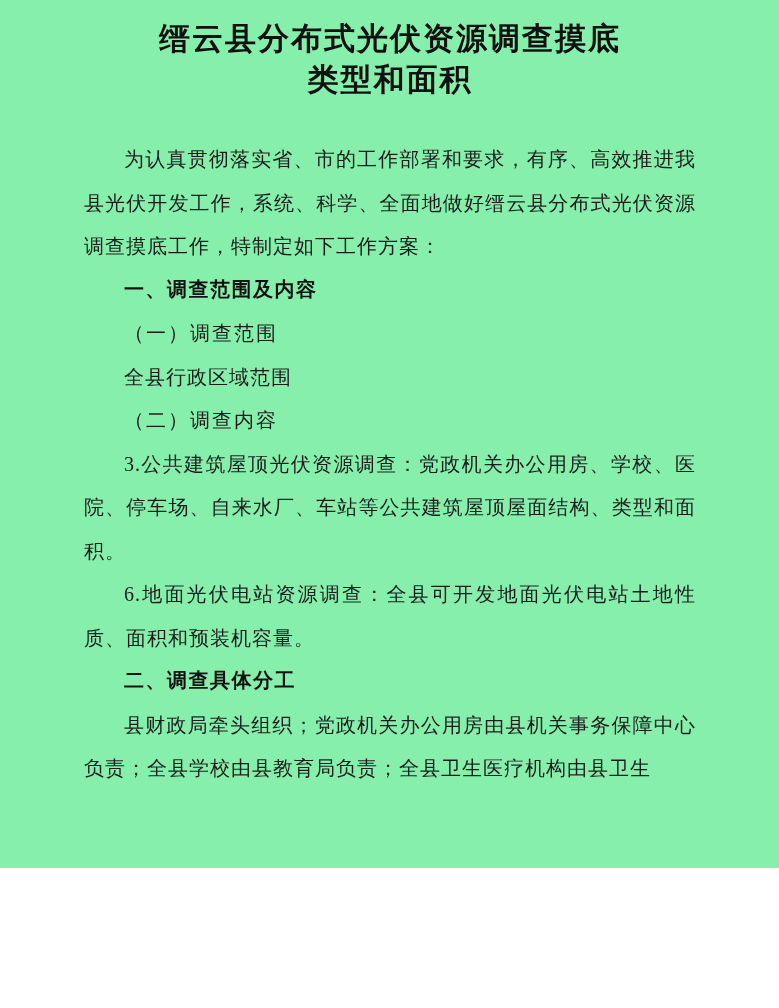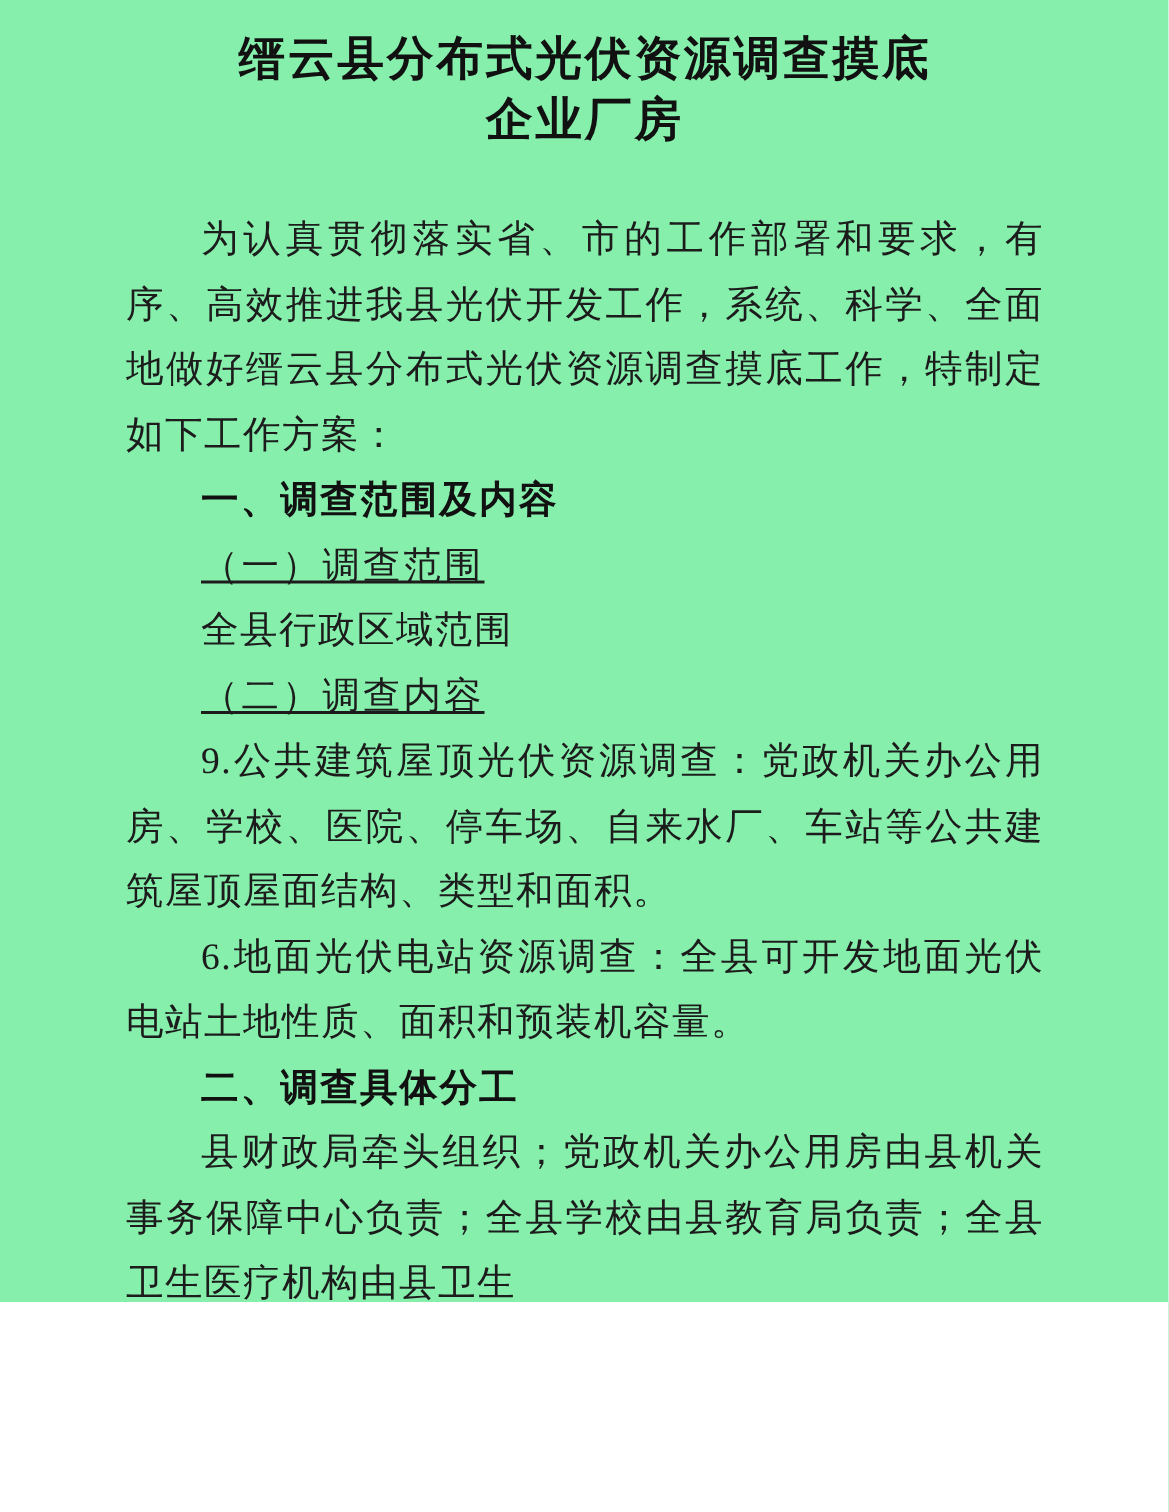--- a/index.html
+++ b/index.html
@@ -29,39 +29,38 @@
     font-weight: bold;
     line-height: 41px;
     letter-spacing: 2px;
     font-family: "Liberation Serif", serif;
     color: #111111;
   }
   .title-block {
     margin-bottom: 38px;
   }
   .para {
-    font-size: 25px;
+    font-size: 20px;
     line-height: 43.5px;
     text-align: justify;
     text-justify: inter-ideograph;
     text-indent: 2em;
     letter-spacing: 1px;
     margin: 0;
     color: #1c1c1c;
   }
   .para.h-bold {
-    font-family: Liberation Sans, sans-serif;
+    font-family: Liberation Mono, monospace;
     font-weight: bold;
     letter-spacing: 1.5px;
     color: #111111;
   }
   .para.h-kai {
     font-family: "Liberation Serif", serif;
     letter-spacing: 2px;
-    text-decoration: underline;
   }
   .footer-pagenum {
     position: absolute;
     top: 948px;
     left: 612px;
     width: 90px;
     text-align: center;
     font-size: 17px;
     letter-spacing: 2px;
     color: #6b6b6b;
@@ -69,34 +68,34 @@
   }
 </style>
 </head>
 <body>
 
 <div class="page">
   <div class="content">
 
     <div class="title-block">
       <div class="doc-title">缙云县分布式光伏资源调查摸底</div>
-      <div class="doc-title">企业厂房</div>
+      <div class="doc-title">类型和面积</div>
     </div>
 
     <p class="para">为认真贯彻落实省、市的工作部署和要求，有序、高效推进我县光伏开发工作，系统、科学、全面地做好缙云县分布式光伏资源调查摸底工作，特制定如下工作方案：</p>
 
     <p class="para h-bold">一、调查范围及内容</p>
 
     <p class="para h-kai">（一）调查范围</p>
 
     <p class="para">全县行政区域范围</p>
 
     <p class="para h-kai">（二）调查内容</p>
 
-    <p class="para">9.公共建筑屋顶光伏资源调查：党政机关办公用房、学校、医院、停车场、自来水厂、车站等公共建筑屋顶屋面结构、类型和面积。</p>
+    <p class="para">3.公共建筑屋顶光伏资源调查：党政机关办公用房、学校、医院、停车场、自来水厂、车站等公共建筑屋顶屋面结构、类型和面积。</p>
 
 
 
     <p class="para">6.地面光伏电站资源调查：全县可开发地面光伏电站土地性质、面积和预装机容量。</p>
 
     <p class="para h-bold">二、调查具体分工</p>
 
 
     <p class="para">县财政局牵头组织；党政机关办公用房由县机关事务保障中心负责；全县学校由县教育局负责；全县卫生医疗机构由县卫生</p>
 

